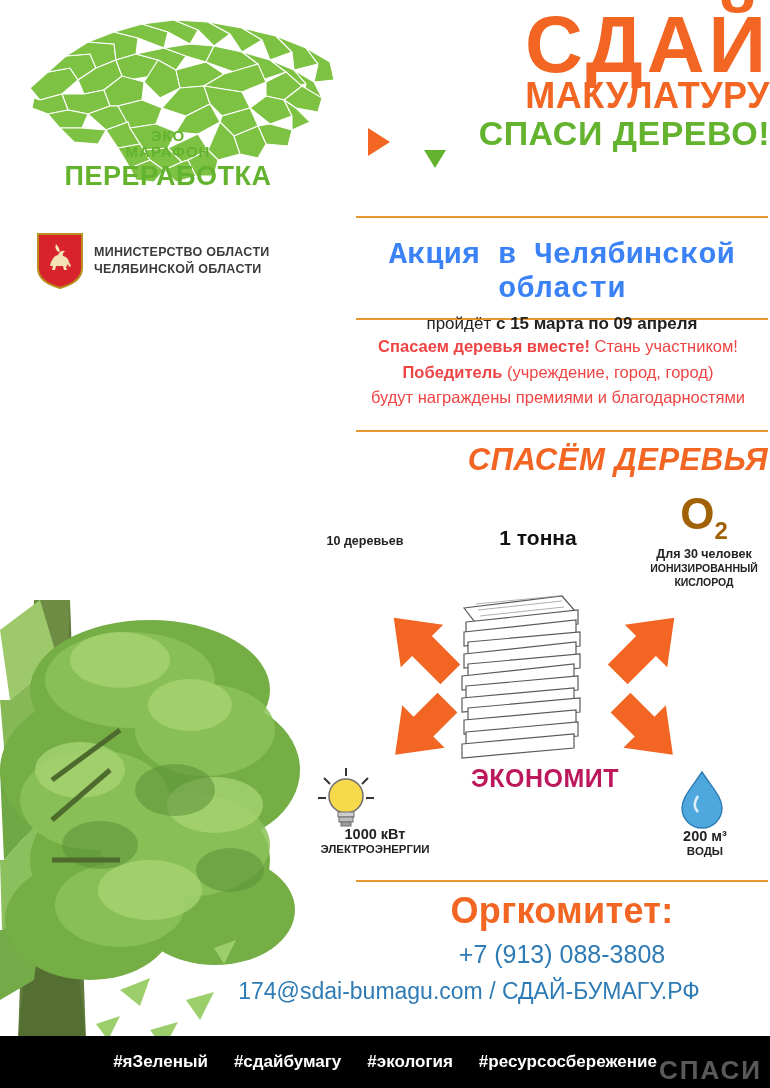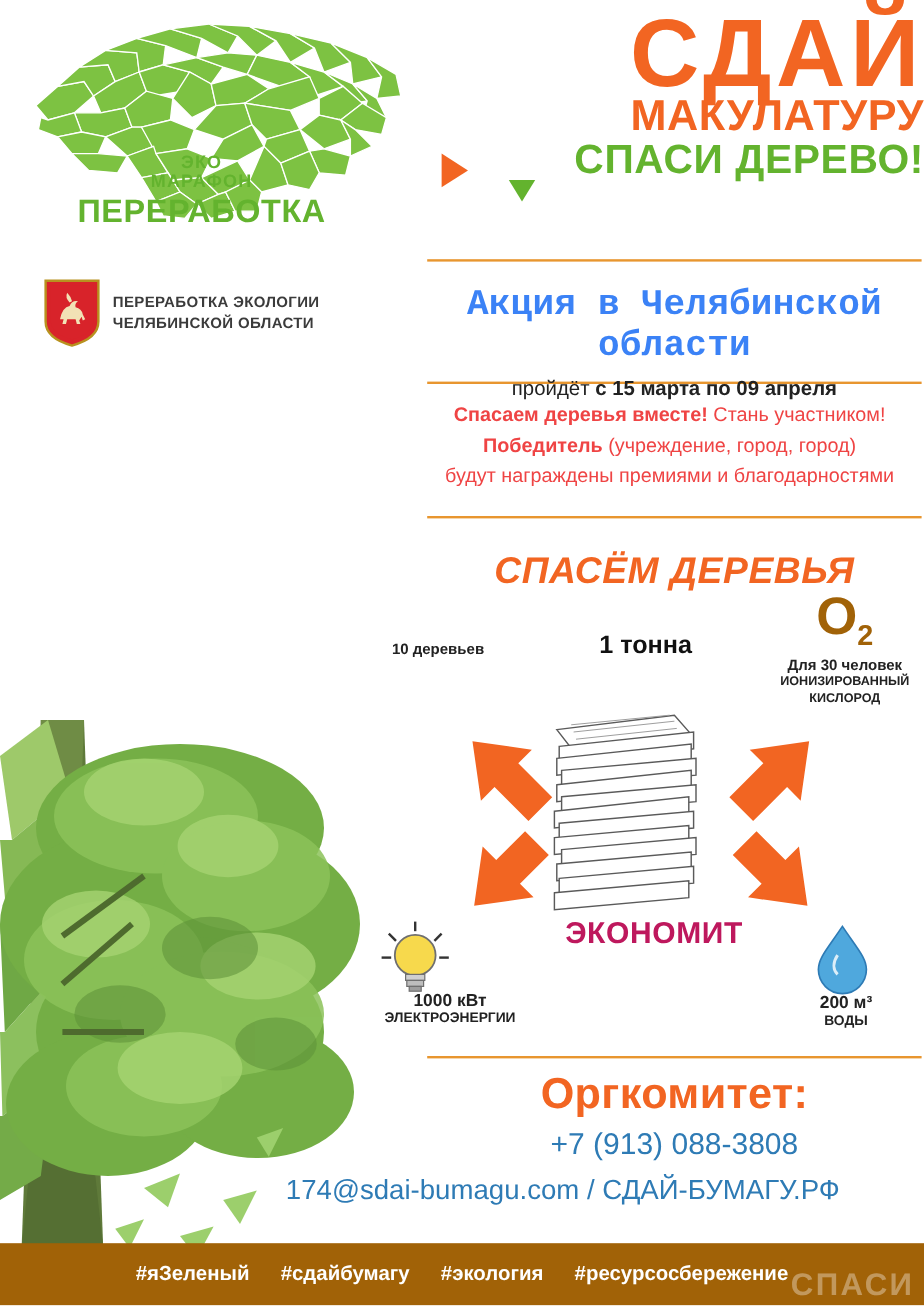--- a/index.html
+++ b/index.html
@@ -182,27 +182,26 @@
     font-size: 16.5px;
     line-height: 1.55;
   }
   .save-block b { font-weight: bold; }
 
   .spasem-title {
     position: absolute;
     left: 356px;
     top: 442px;
     width: 412px;
-    text-align: center;
+    text-align: right;
     font-size: 31px;
     font-weight: bold;
     font-style: italic;
     color: #f26522;
     letter-spacing: 0.5px;
-    margin-top: 16px;
   }
 
   
   .info {
     position: absolute;
     left: 300px;
     top: 496px;
     width: 468px;
     height: 380px;
   }
@@ -316,21 +315,21 @@
     color: #2e7bb5;
   }
 
   
   .footer {
     position: absolute;
     left: 0;
     bottom: 0;
     width: 770px;
     height: 52px;
-    background: #a16207;
+    background: #000000;
     display: flex;
     align-items: center;
     justify-content: center;
     gap: 26px;
     overflow: hidden;
   }
   .footer .tag {
     color: #ffffff;
     font-size: 17px;
     font-weight: bold;
@@ -414,21 +413,21 @@
   <div class="ministry">
     <div class="coat">
       <svg width="48" height="58" viewBox="0 0 48 58">
         <path d="M2 2 H46 V36 Q46 50 24 56 Q2 50 2 36 Z" fill="#d8232a" stroke="#b8921f" stroke-width="2"></path>
         <path d="M6 6 H42 V34 Q42 46 24 51 Q6 46 6 34 Z" fill="#d8232a"></path>
         <path d="M14 34 q2 -10 8 -11 q2 -5 7 -4 q-3 2 -2 5 q5 1 6 6 l2 4 l-2 1 l-1 -3 l-2 3 l1 3 h-3 l-1 -4 h-7 l-1 4 h-3 l1 -4 z" fill="#f2e2b5"></path>
         <path d="M22 20 q-4 -4 -2 -8 q3 3 4 7 z" fill="#f2e2b5"></path>
       </svg>
     </div>
     <div class="ministry-text">
-      <div>ПЕРЕРАБОТКА ЭКОЛОГИИ</div>
+      <div>МИНИСТЕРСТВО ОБЛАСТИ</div>
       <div>ЧЕЛЯБИНСКОЙ ОБЛАСТИ</div>
     </div>
   </div>
 
   <div class="tree-area">
     <svg width="360" height="740" viewBox="0 0 360 740">
 
       <polygon points="18,740 34,300 70,300 86,740" fill="#5f7a3a"></polygon>
       <polygon points="34,300 70,300 62,520 40,520" fill="#6f8c45"></polygon>
       <polygon points="18,740 40,520 62,520 86,740" fill="#556f33"></polygon>

